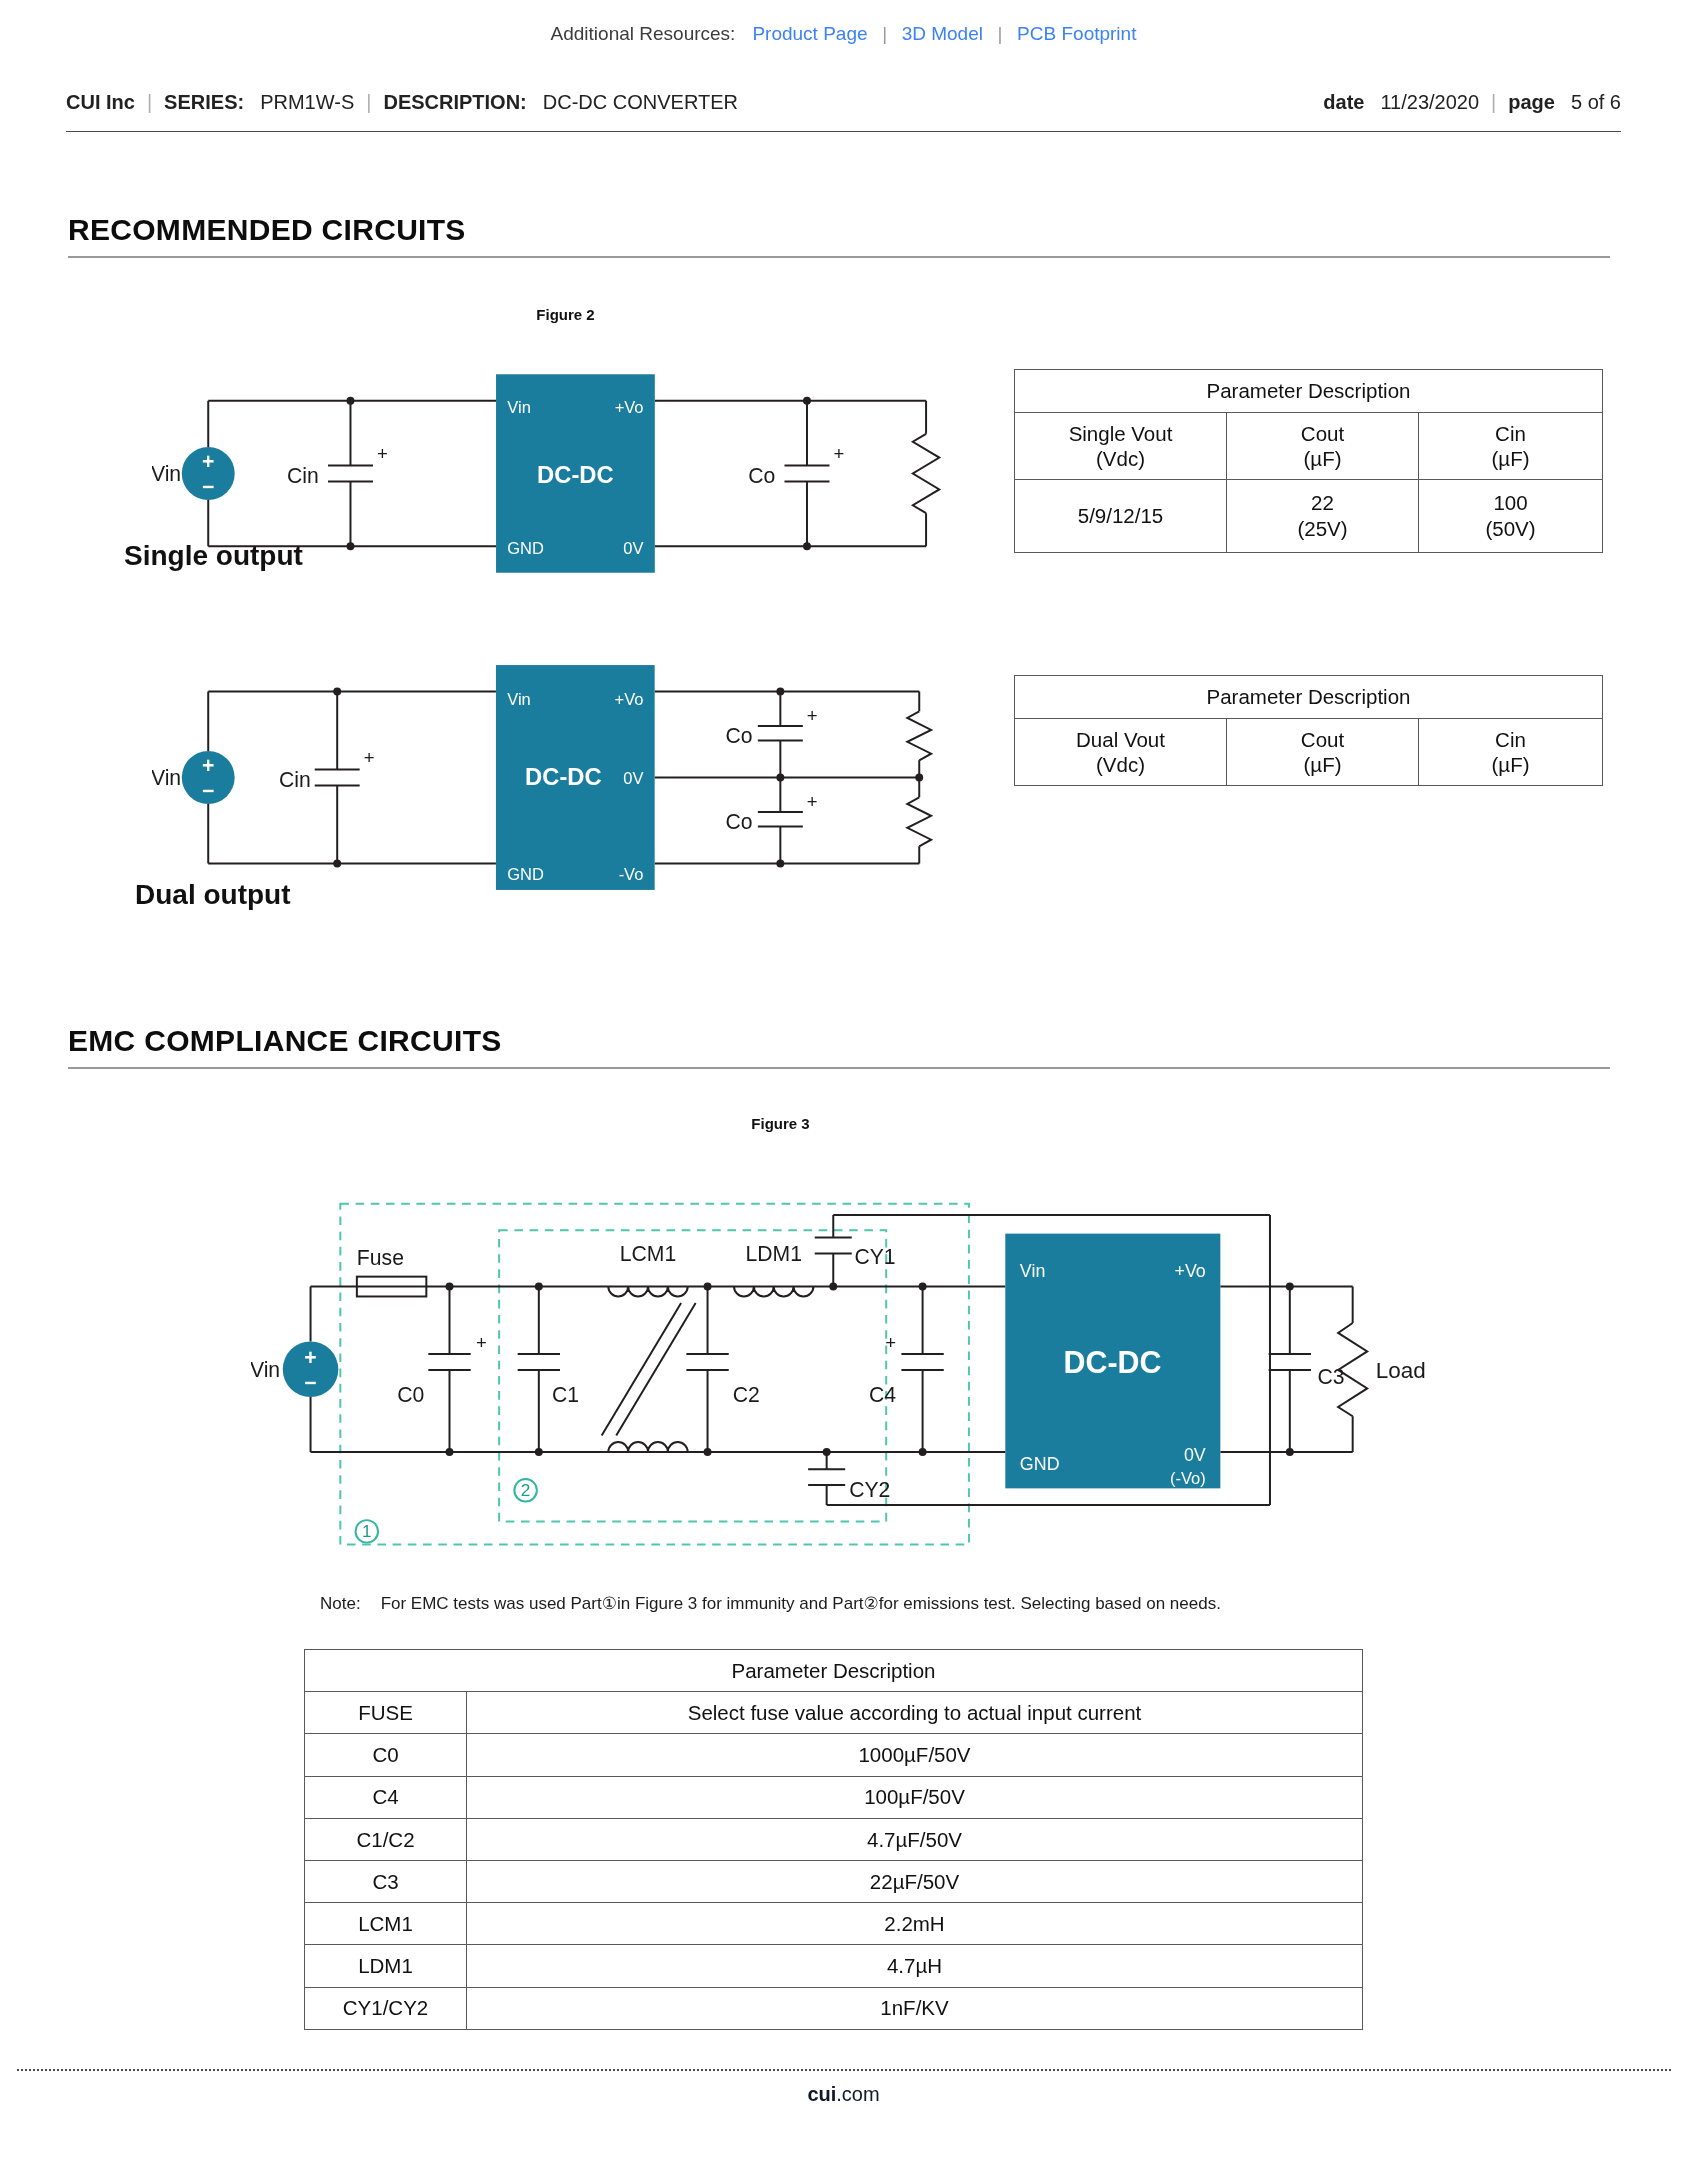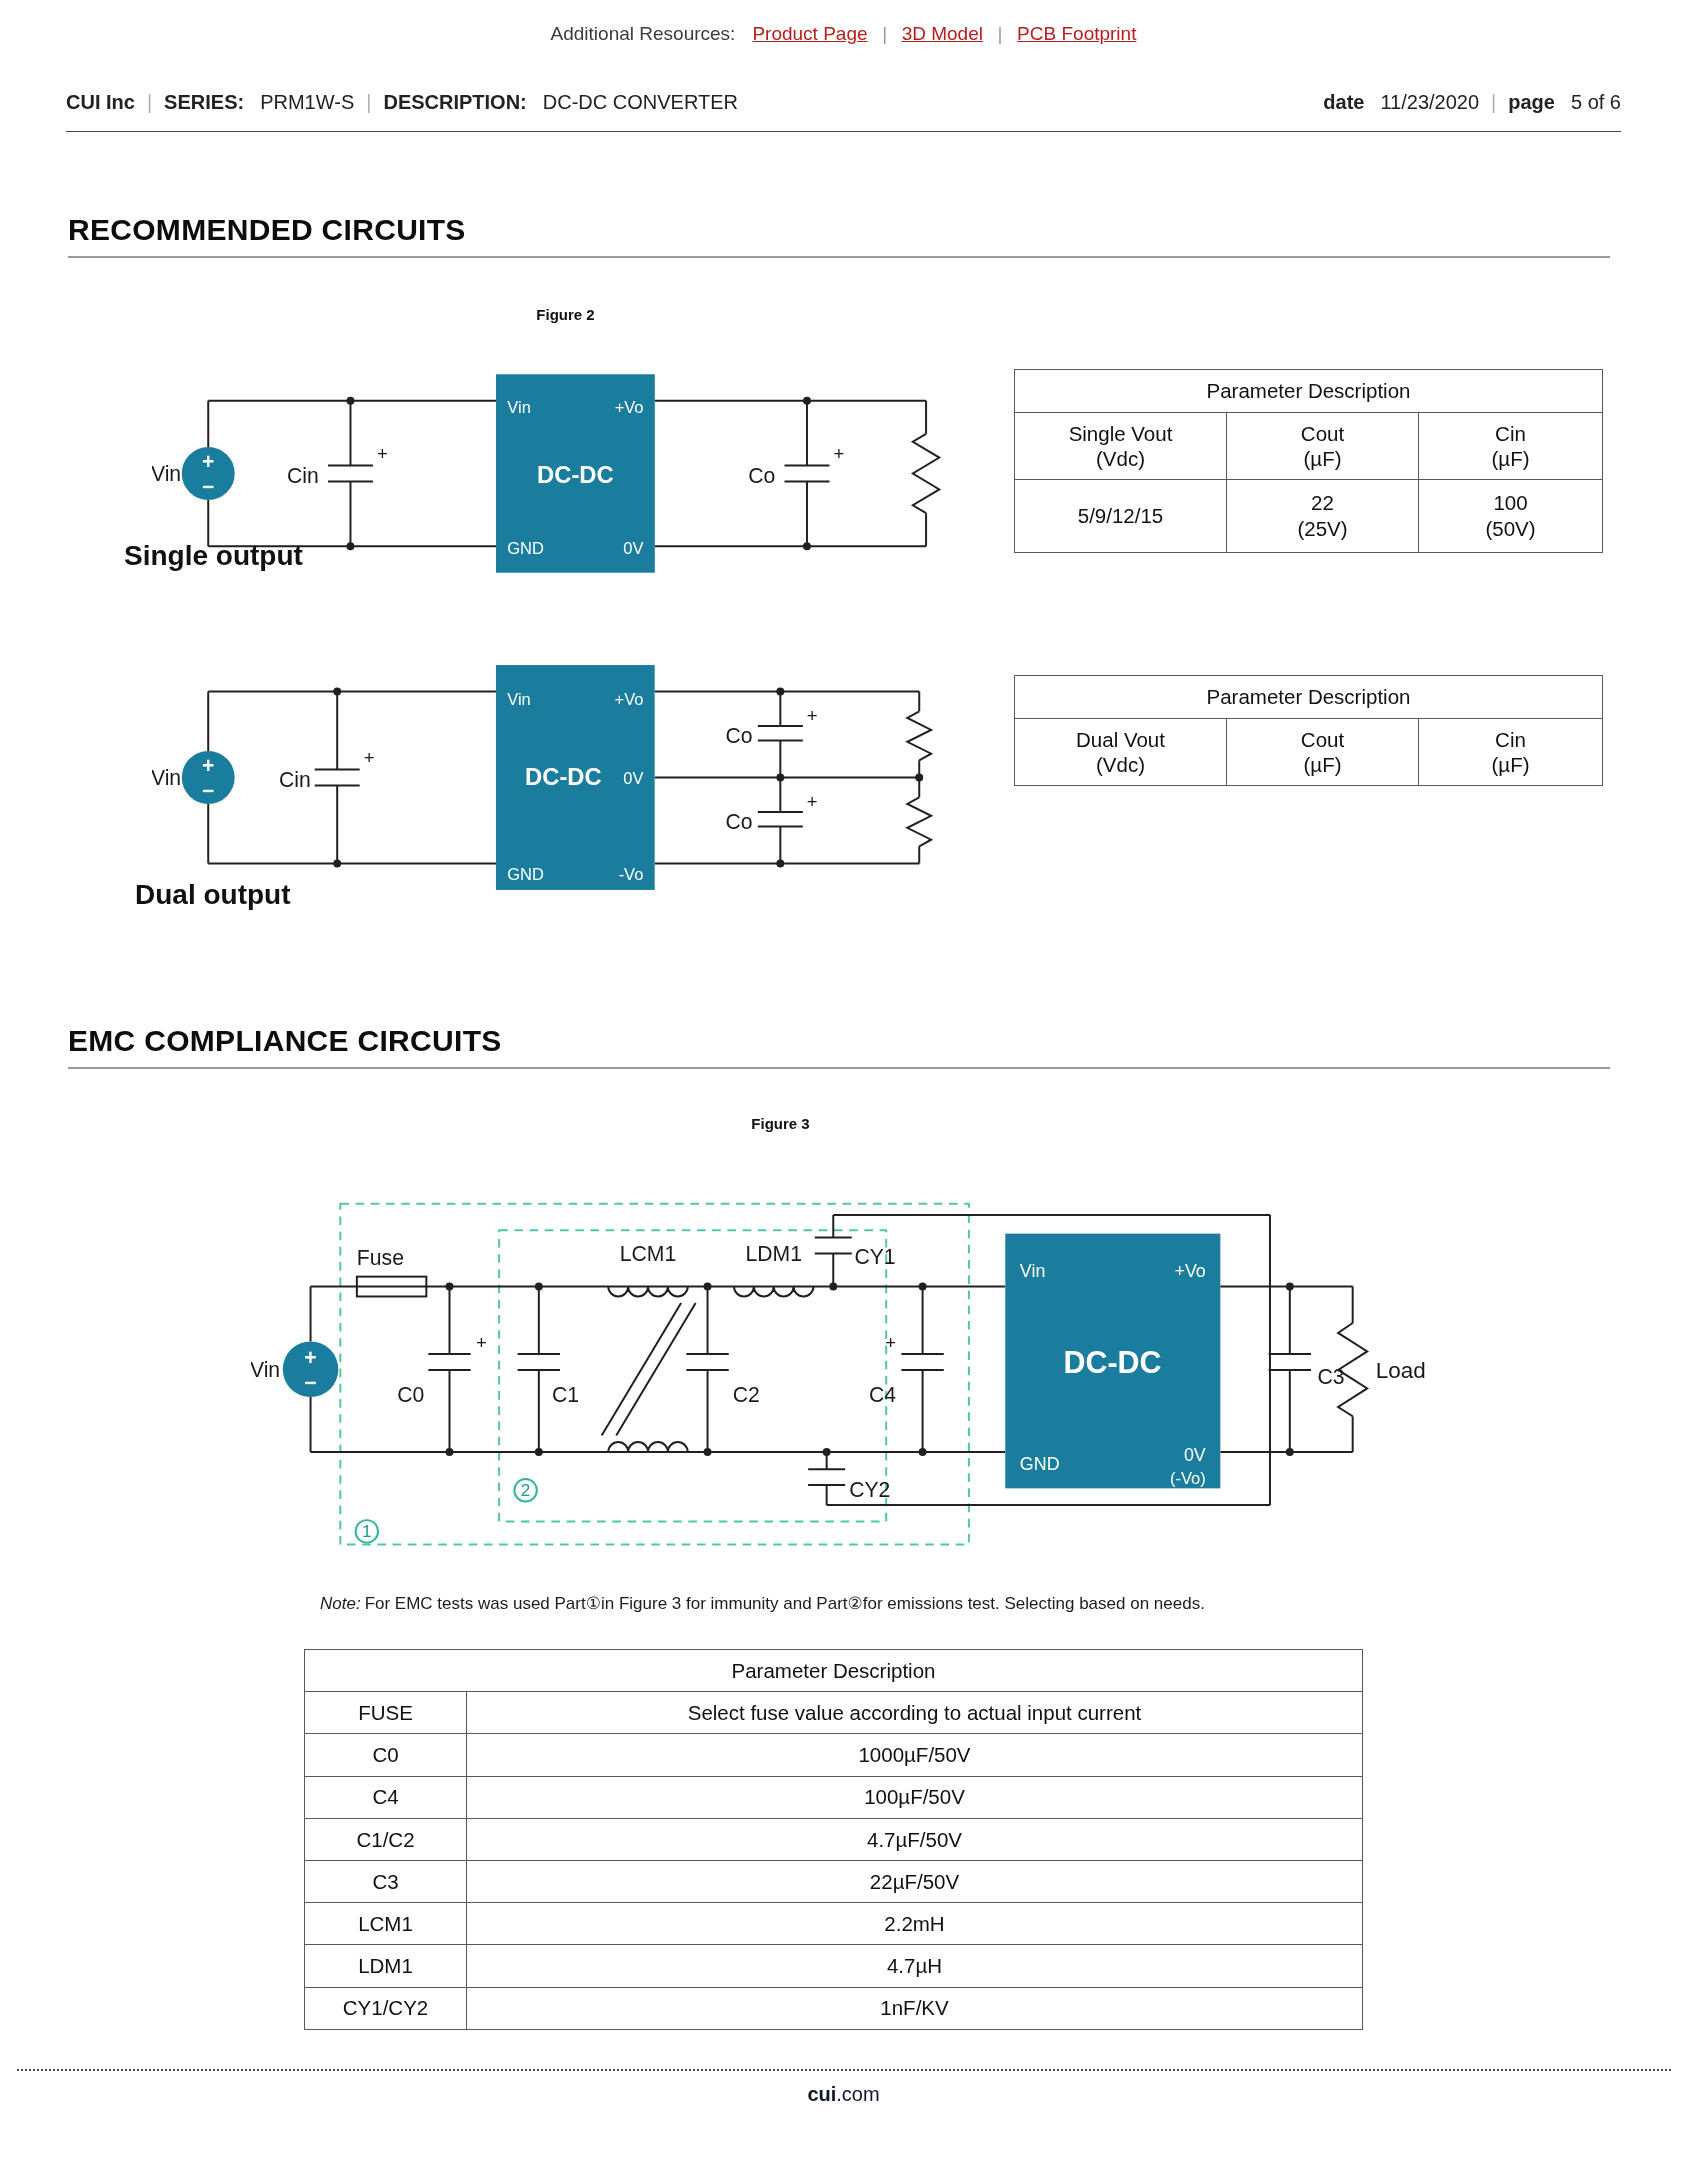--- a/index.html
+++ b/index.html
@@ -3,21 +3,21 @@
 <meta charset="utf-8">
 <style>
   html,body{margin:0;padding:0;background:#ffffff;}
   .page{position:relative;width:1687px;height:2183px;background:#fff;overflow:hidden;
         font-family:"Liberation Sans",sans-serif;color:#1a1a1a;}
   .b{font-weight:700;}
 
   
   .resources{position:absolute;top:22.5px;left:0;width:100%;text-align:center;font-size:19px;color:#3c3c3c;}
   .res-label{margin-right:17px;}
-  .res-link{color:#b91c1c;text-decoration:underline;cursor:pointer;}
+  .res-link{color:#3b82f6;cursor:pointer;}
   .pipe{color:#9a9a9a;margin:0 14.6px;}
 
   
   .doc-header{position:absolute;top:91px;left:66px;right:66px;display:flex;justify-content:space-between;font-size:20px;color:#222;}
   .doc-header .pipe{margin:0 12px;color:#b0b0b0;}
   .lv{margin-left:16px;font-weight:400;}
   .header-rule{position:absolute;left:66px;right:66px;top:131px;border-top:1.3px solid #4a4a4a;}
 
   
   .section-head{position:absolute;left:68px;width:1542px;font-size:30px;font-weight:700;color:#0d0d0d;
@@ -45,21 +45,21 @@
   table.params{position:absolute;border-collapse:collapse;table-layout:fixed;font-size:20.5px;color:#111;}
   table.params td{border:1.3px solid #58595b;text-align:center;vertical-align:middle;line-height:1.25;padding:2.6px 6.6px;}
   .pre{white-space:pre-line;}
   .t3col .title-row td{height:37px;}
   .t3col .head-row td{height:61px;}
   .t3col .data-row td{height:66px;}
   .big td{height:36px;}
 
   
   .note{position:absolute;font-size:17px;color:#1c1c1c;}
-  .note-label{margin-right:4px;font-style:italic;}
+  .note-label{margin-right:20px;}
 
   
   .footer-rule{position:absolute;left:16.5px;right:16.5px;top:2069px;border-top:2.6px dotted #4a4a4a;}
   .footer{position:absolute;top:2083px;left:0;width:100%;text-align:center;font-size:20px;color:#0f172a;}
 </style>
 </head>
 <body>
 
 <div class="page">
 

